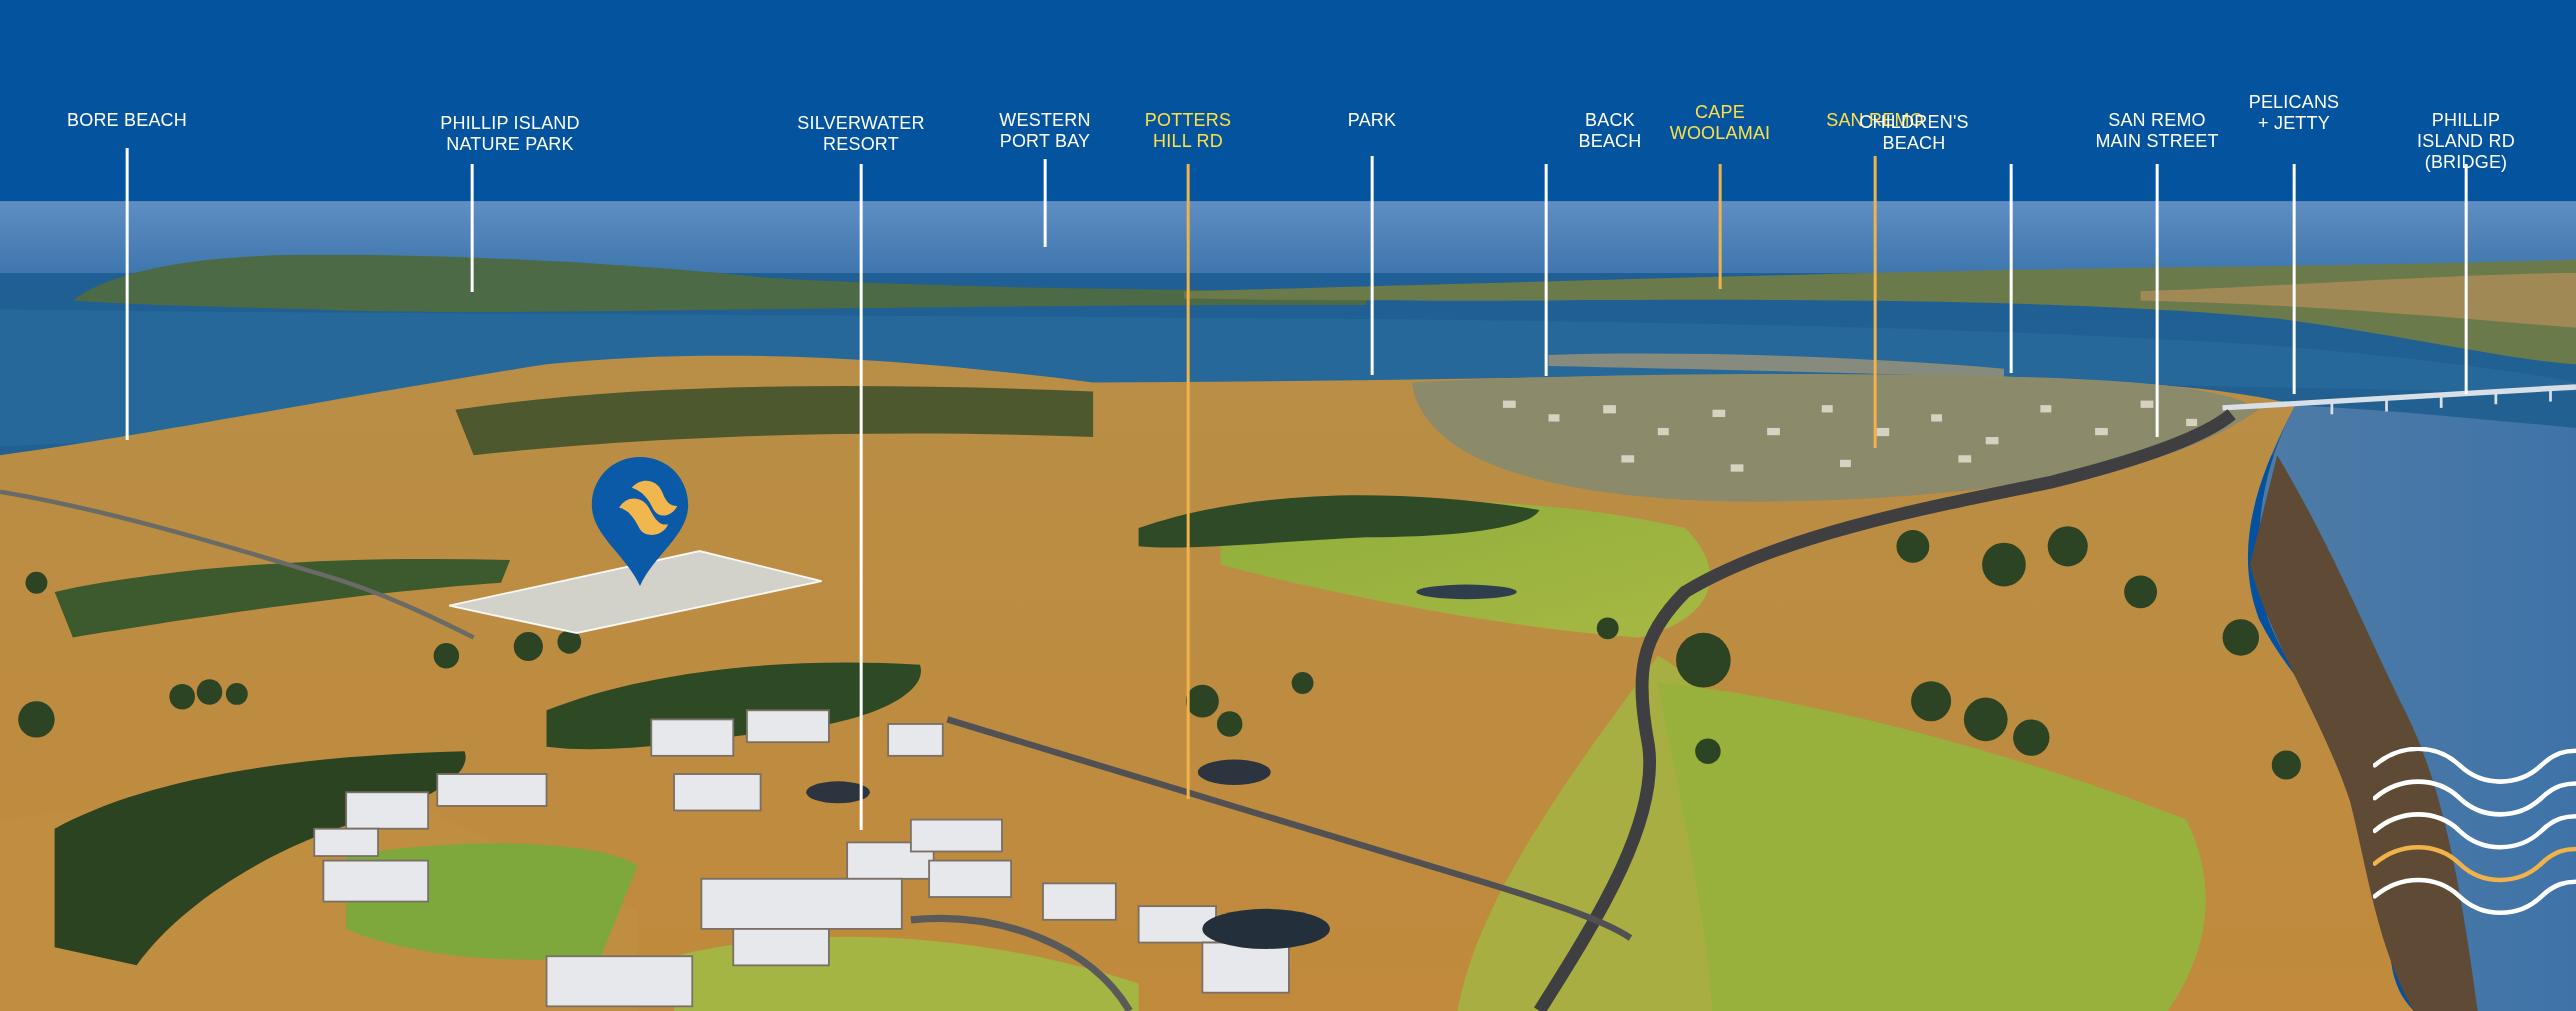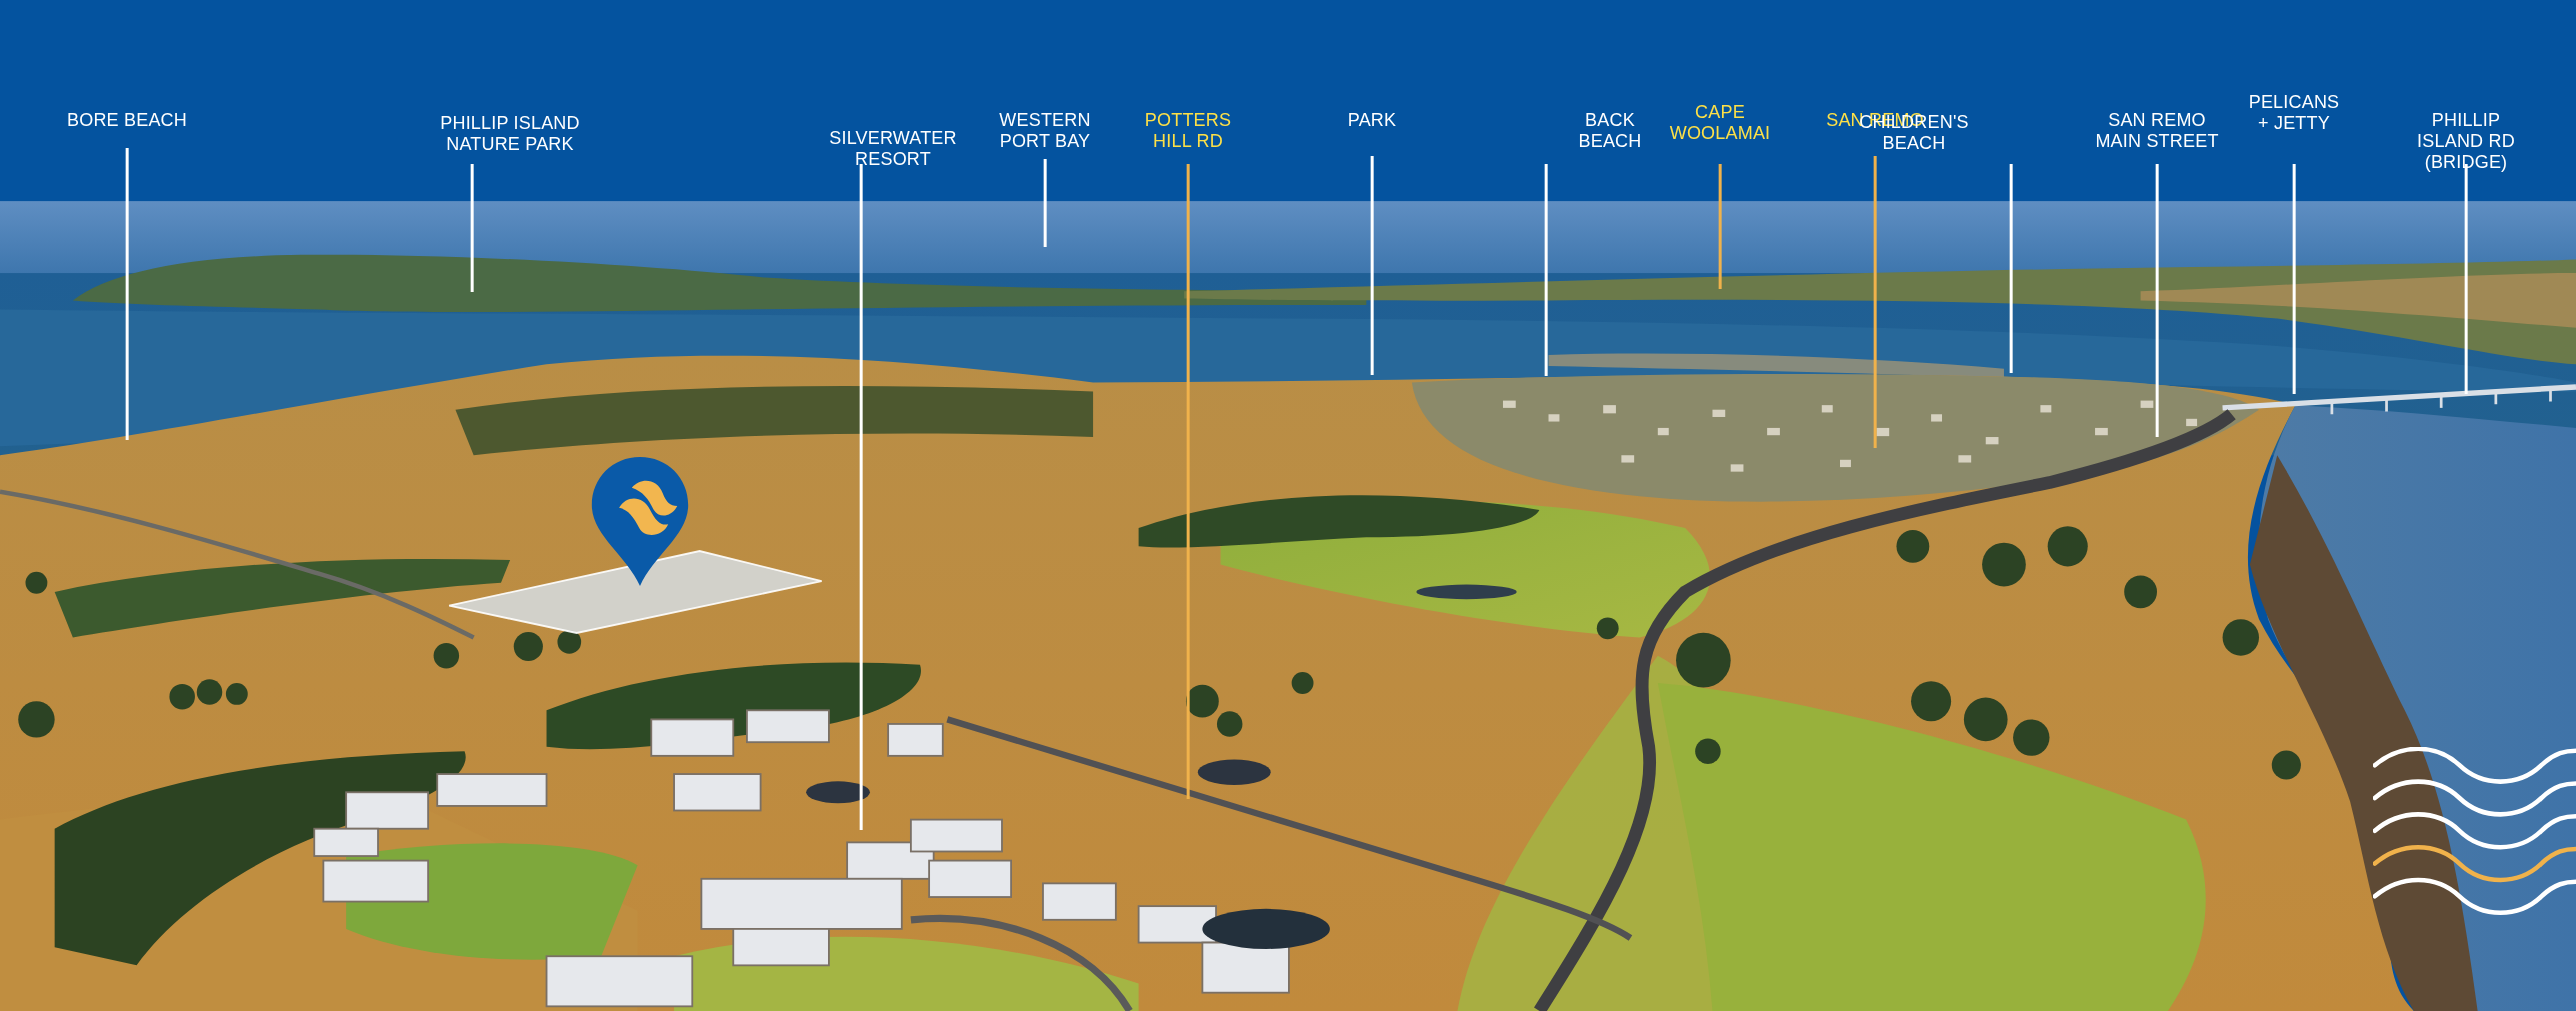--- a/index.html
+++ b/index.html
@@ -188,21 +188,21 @@
       <div class="leader gold" style="left: 1875px; top: 156px; height: 292px;"></div>
       <div class="leader white" style="left: 2011px; top: 164px; height: 209px;"></div>
       <div class="leader white" style="left: 2157px; top: 164px; height: 273px;"></div>
       <div class="leader white" style="left: 2294px; top: 164px; height: 230px;"></div>
       <div class="leader white" style="left: 2466px; top: 164px; height: 230px;"></div>
     </div>
   <div id="labels">
       <div class="label white" style="left: 127px; top: 110px;">BORE BEACH</div>
       <div class="label white" style="left: 472px; top: 113px; margin-left: 38px;">PHILLIP ISLAND
 NATURE PARK</div>
-      <div class="label white" style="left: 861px; top: 128px; margin-left: 32px;">SILVERWATER
+      <div class="label white" style="left: 861px; top: 113px;">SILVERWATER
 RESORT</div>
       <div class="label white" style="left: 1045px; top: 110px;">WESTERN
 PORT BAY</div>
       <div class="label gold" style="left: 1188px; top: 110px;">POTTERS
 HILL RD</div>
       <div class="label white" style="left: 1372px; top: 110px;">PARK</div>
       <div class="label white" style="left: 1610px; top: 110px;">BACK
 BEACH</div>
       <div class="label gold" style="left: 1720px; top: 102px;">CAPE
 WOOLAMAI</div>

